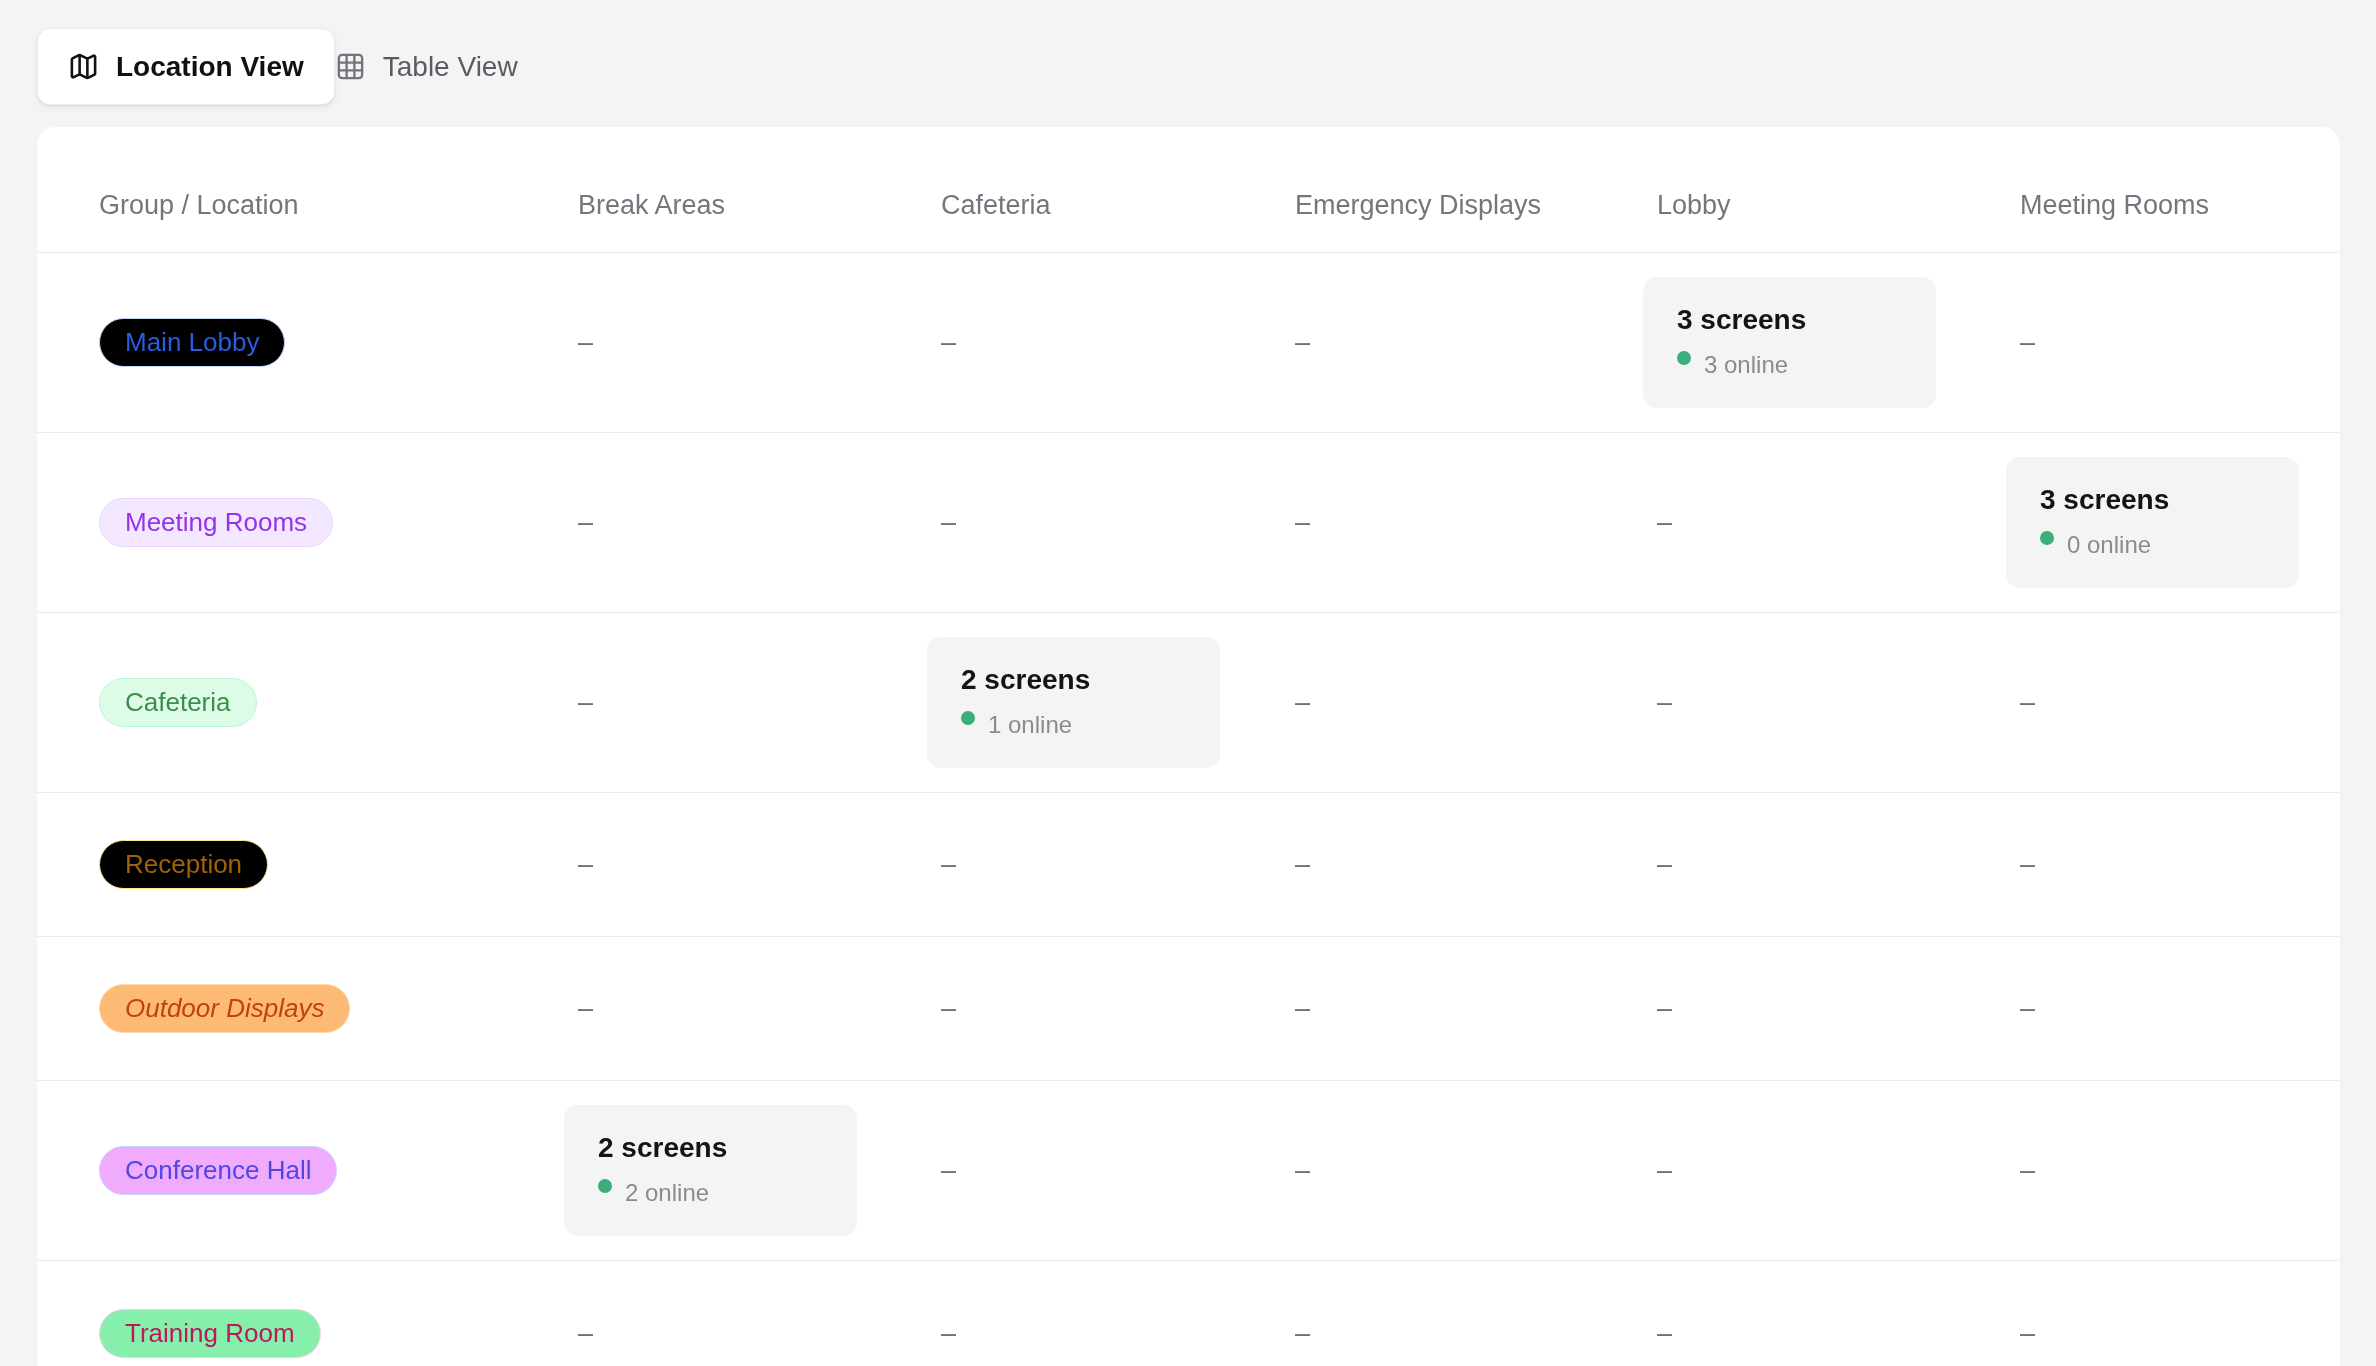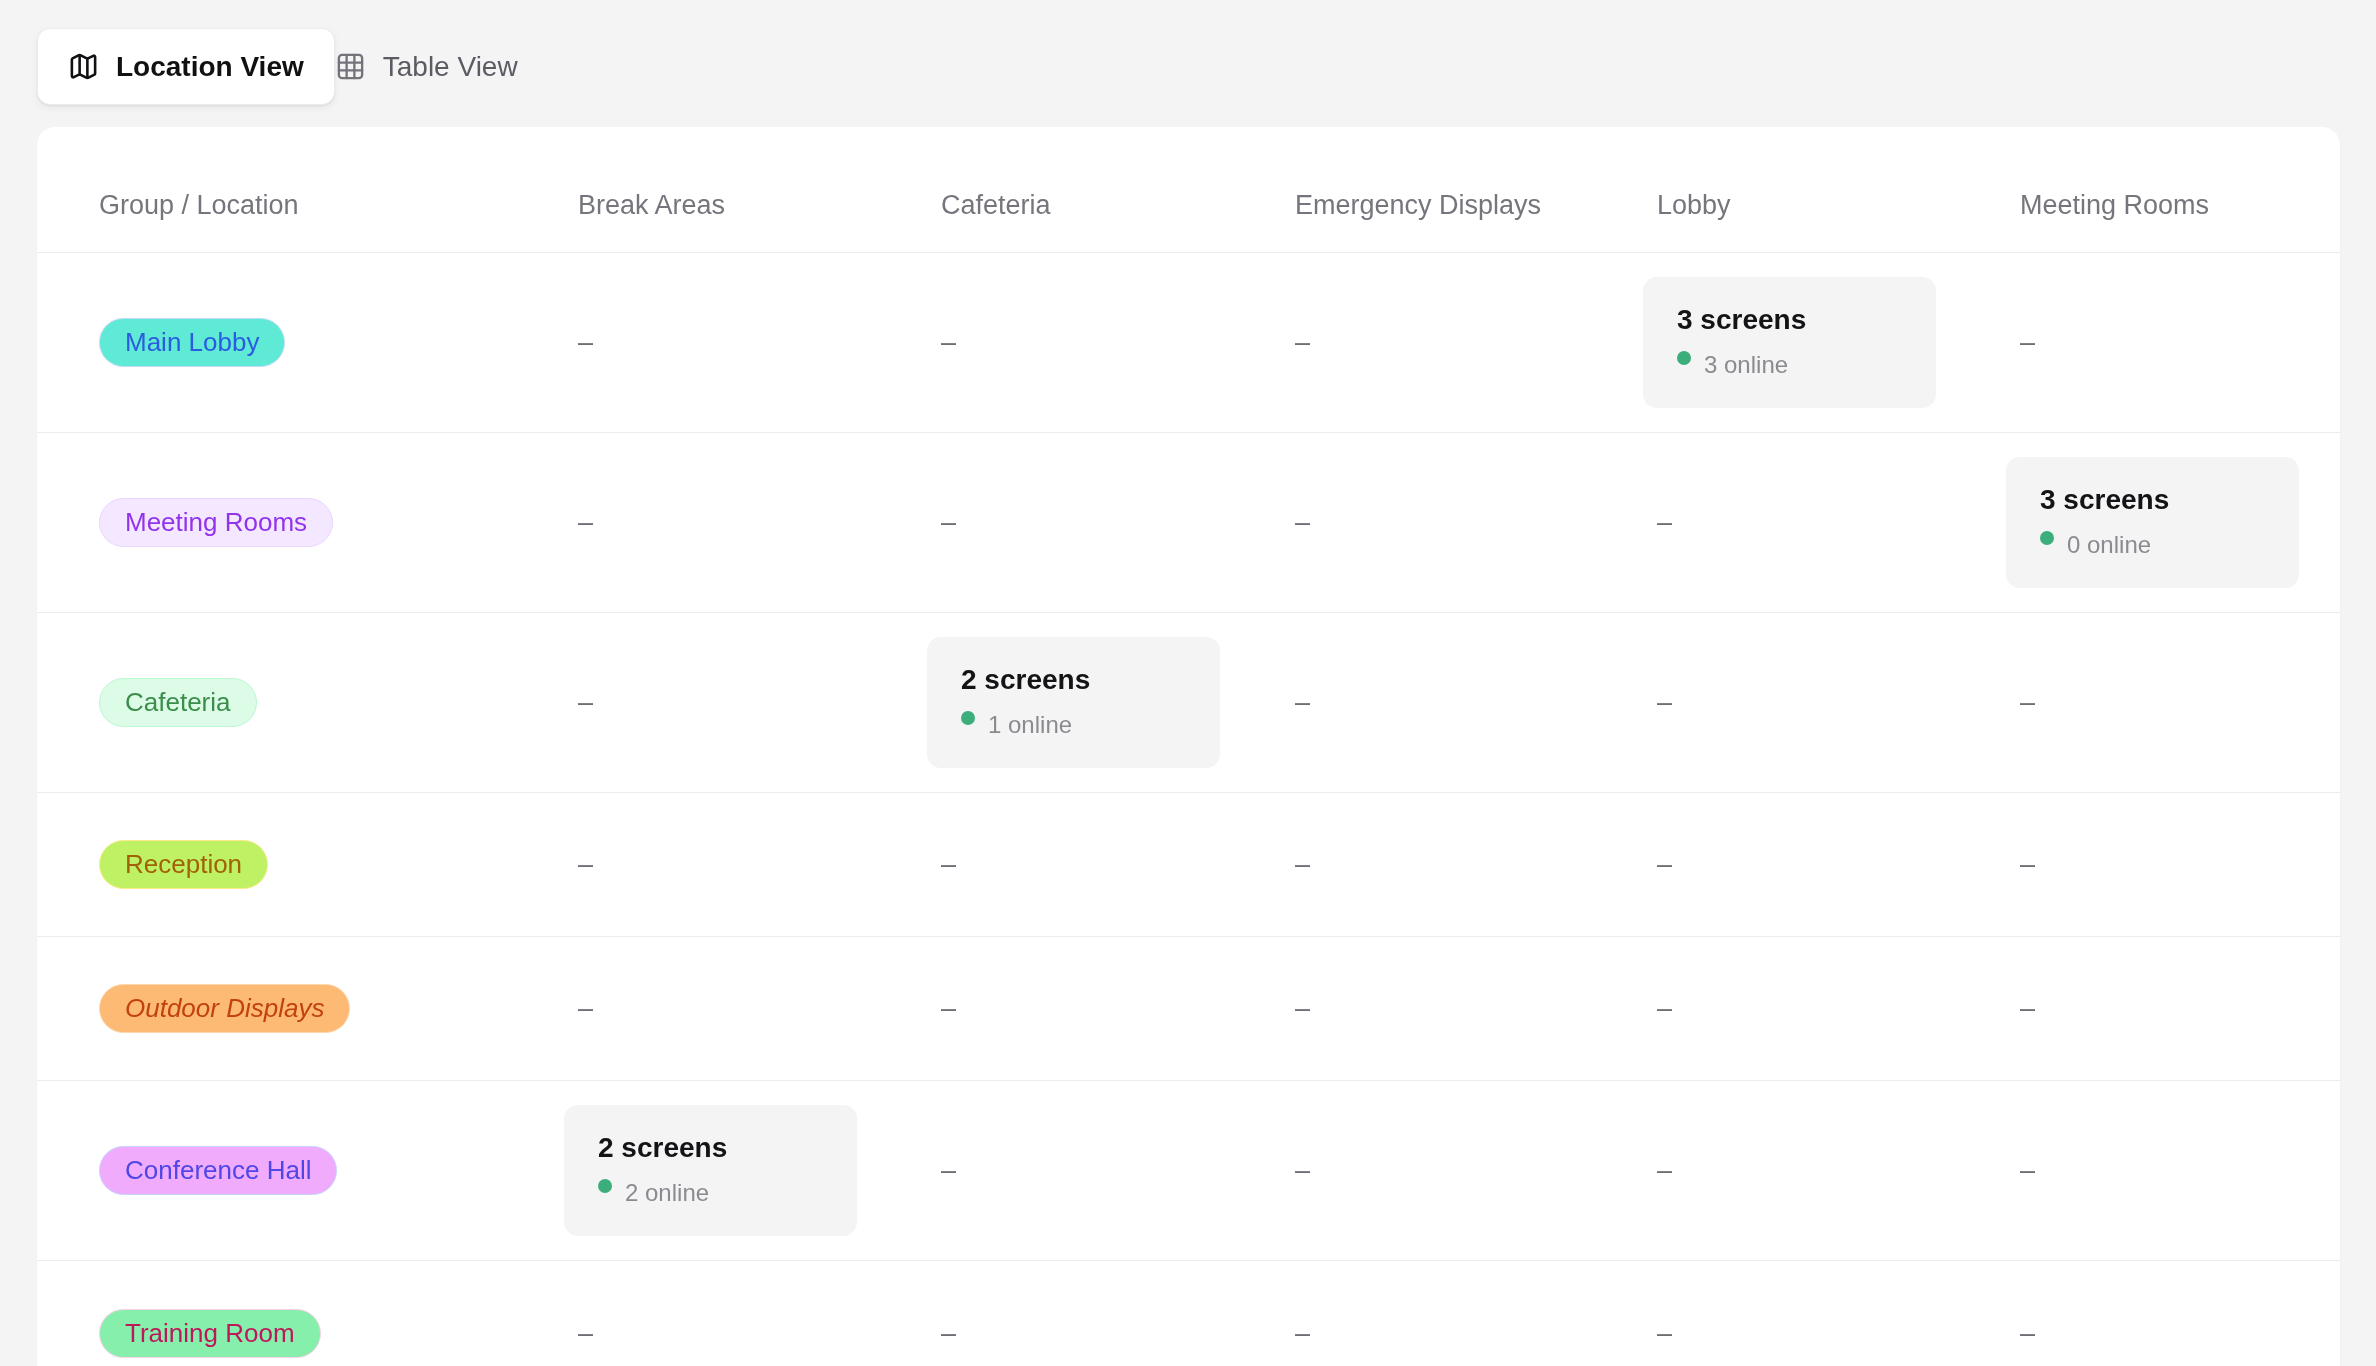--- a/index.html
+++ b/index.html
@@ -117,21 +117,21 @@
   <div class="trow header">
     <div class="col-head">Group / Location</div>
     <div class="col-head">Break Areas</div>
     <div class="col-head">Cafeteria</div>
     <div class="col-head">Emergency Displays</div>
     <div class="col-head">Lobby</div>
     <div class="col-head">Meeting Rooms</div>
   </div>
 
   <div class="trow tall">
-    <div><span class="badge" style="background: #5eead4; border-color: rgb(195, 217, 251); color: rgb(43, 92, 224);">Main Lobby</span></div>
+    <div><span class="badge" style="background: #000000; border-color: rgb(195, 217, 251); color: rgb(43, 92, 224);">Main Lobby</span></div>
     <div class="dash">–</div>
     <div class="dash">–</div>
     <div class="dash">–</div>
     <div>
       <div class="screen-card" style="background: rgb(244, 244, 245);">
         <div class="title">3 screens</div>
         <div class="status">
           <span class="online-dot" style="background: rgb(59, 174, 124);"></span>
           <span>3 online</span>
         </div>
@@ -168,21 +168,21 @@
           <span>1 online</span>
         </div>
       </div>
     </div>
     <div class="dash">–</div>
     <div class="dash">–</div>
     <div class="dash">–</div>
   </div>
 
   <div class="trow plain">
-    <div><span class="badge" style="background: #bef264; border-color: rgb(252, 234, 139); color: rgb(161, 98, 7);">Reception</span></div>
+    <div><span class="badge" style="background: #000000; border-color: rgb(252, 234, 139); color: rgb(161, 98, 7);">Reception</span></div>
     <div class="dash">–</div>
     <div class="dash">–</div>
     <div class="dash">–</div>
     <div class="dash">–</div>
     <div class="dash">–</div>
   </div>
 
   <div class="trow plain">
     <div><span class="badge" style="background: #fdba74; border-color: rgb(254, 215, 170); color: rgb(194, 65, 12); font-style: italic;">Outdoor Displays</span></div>
     <div class="dash">–</div>

